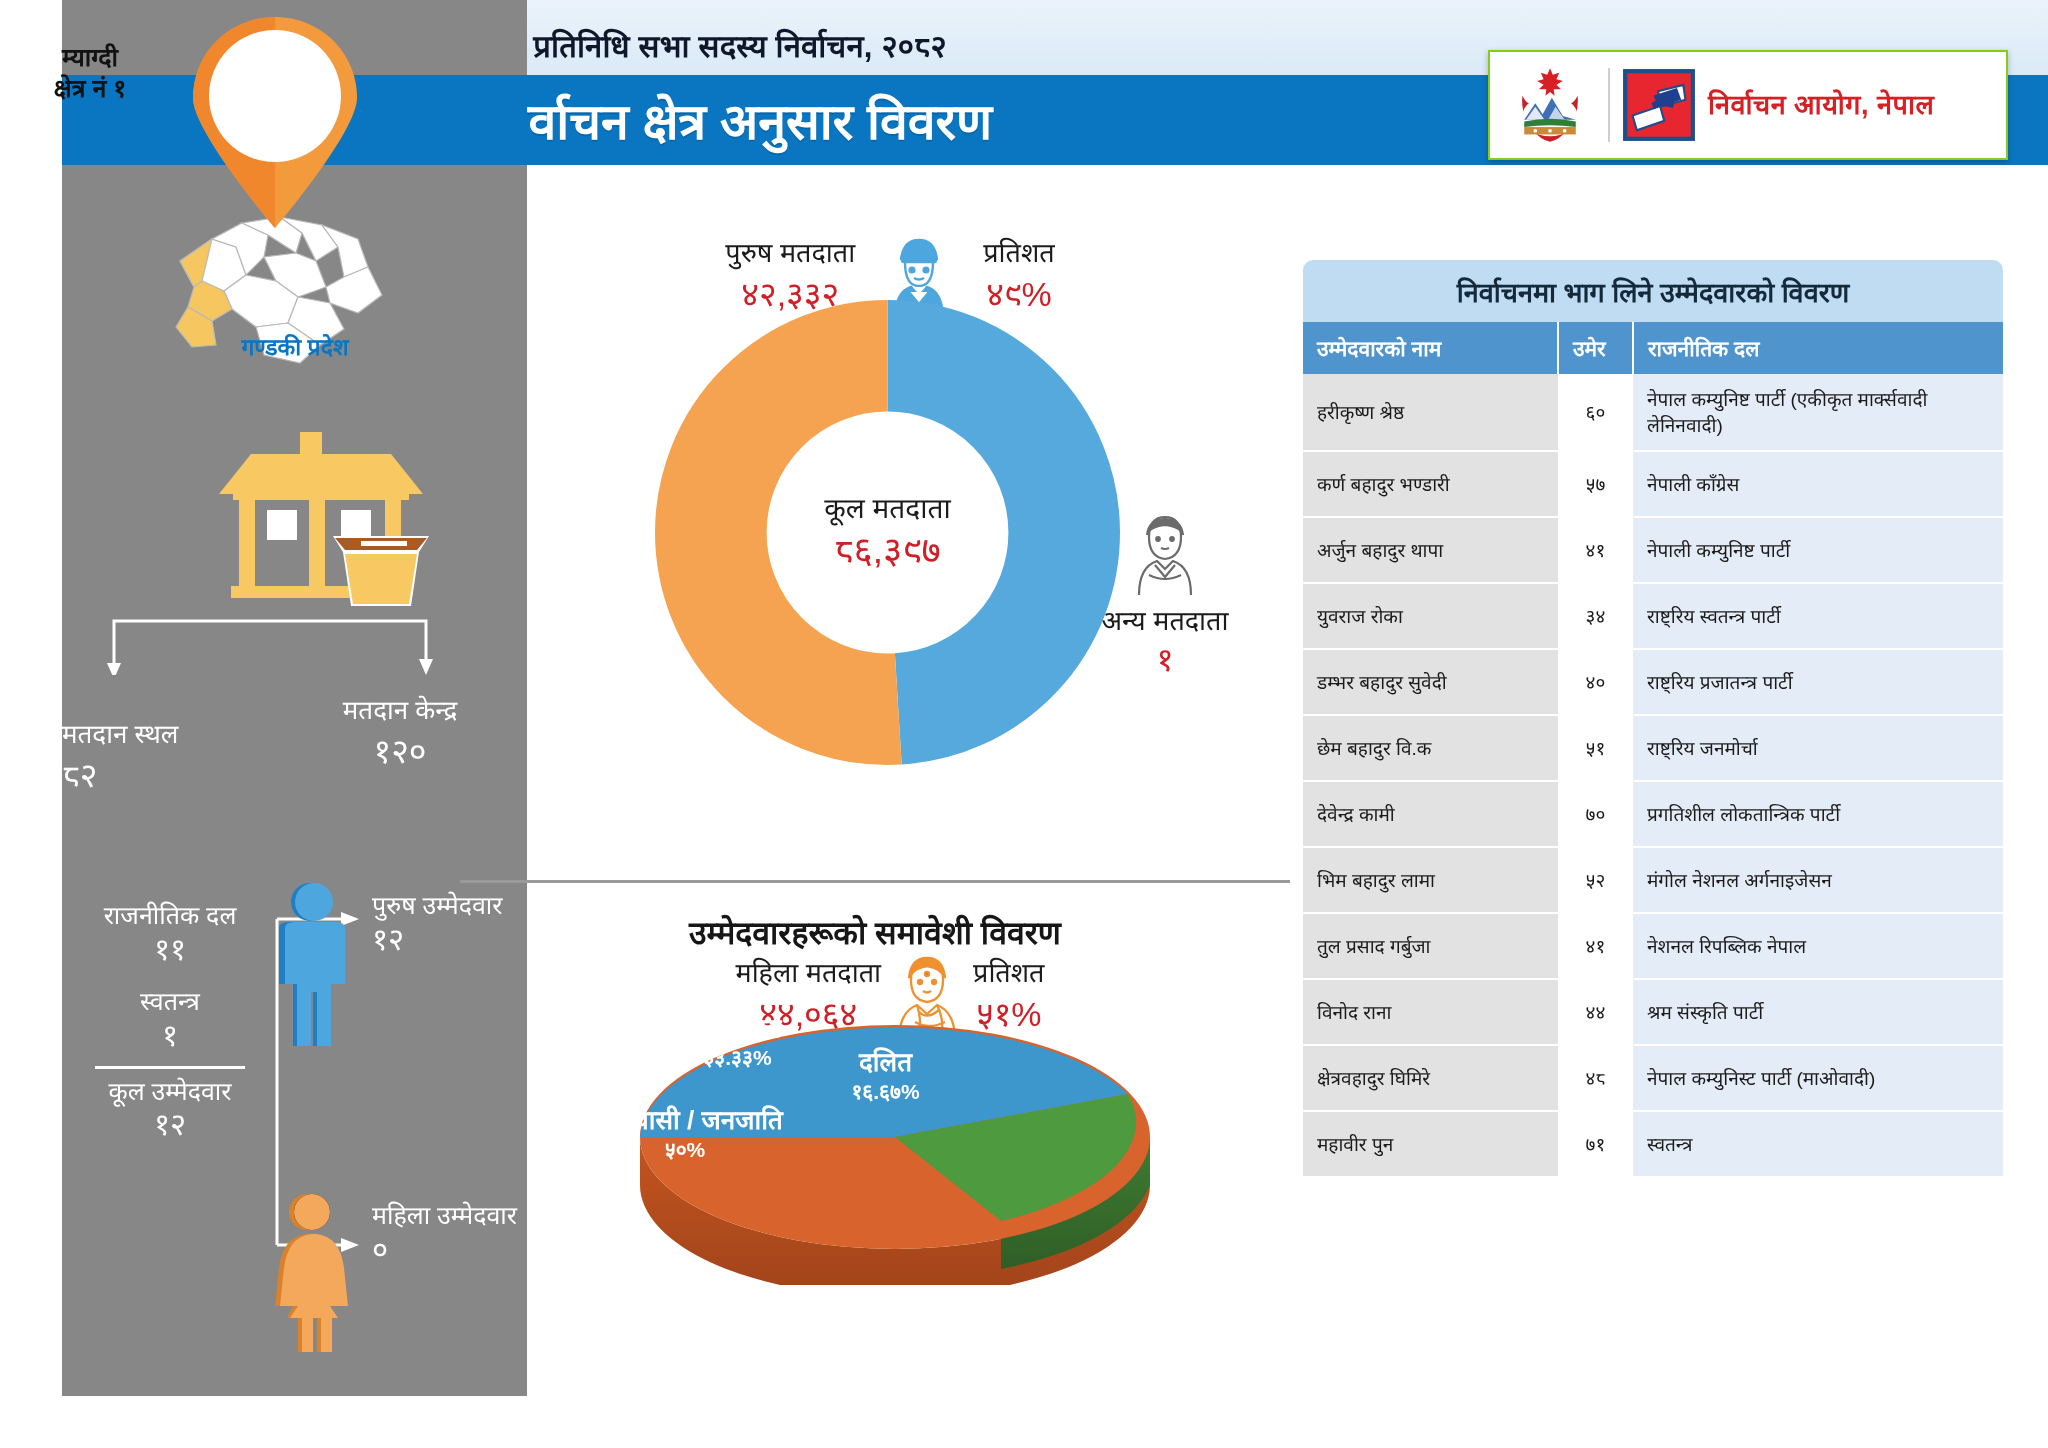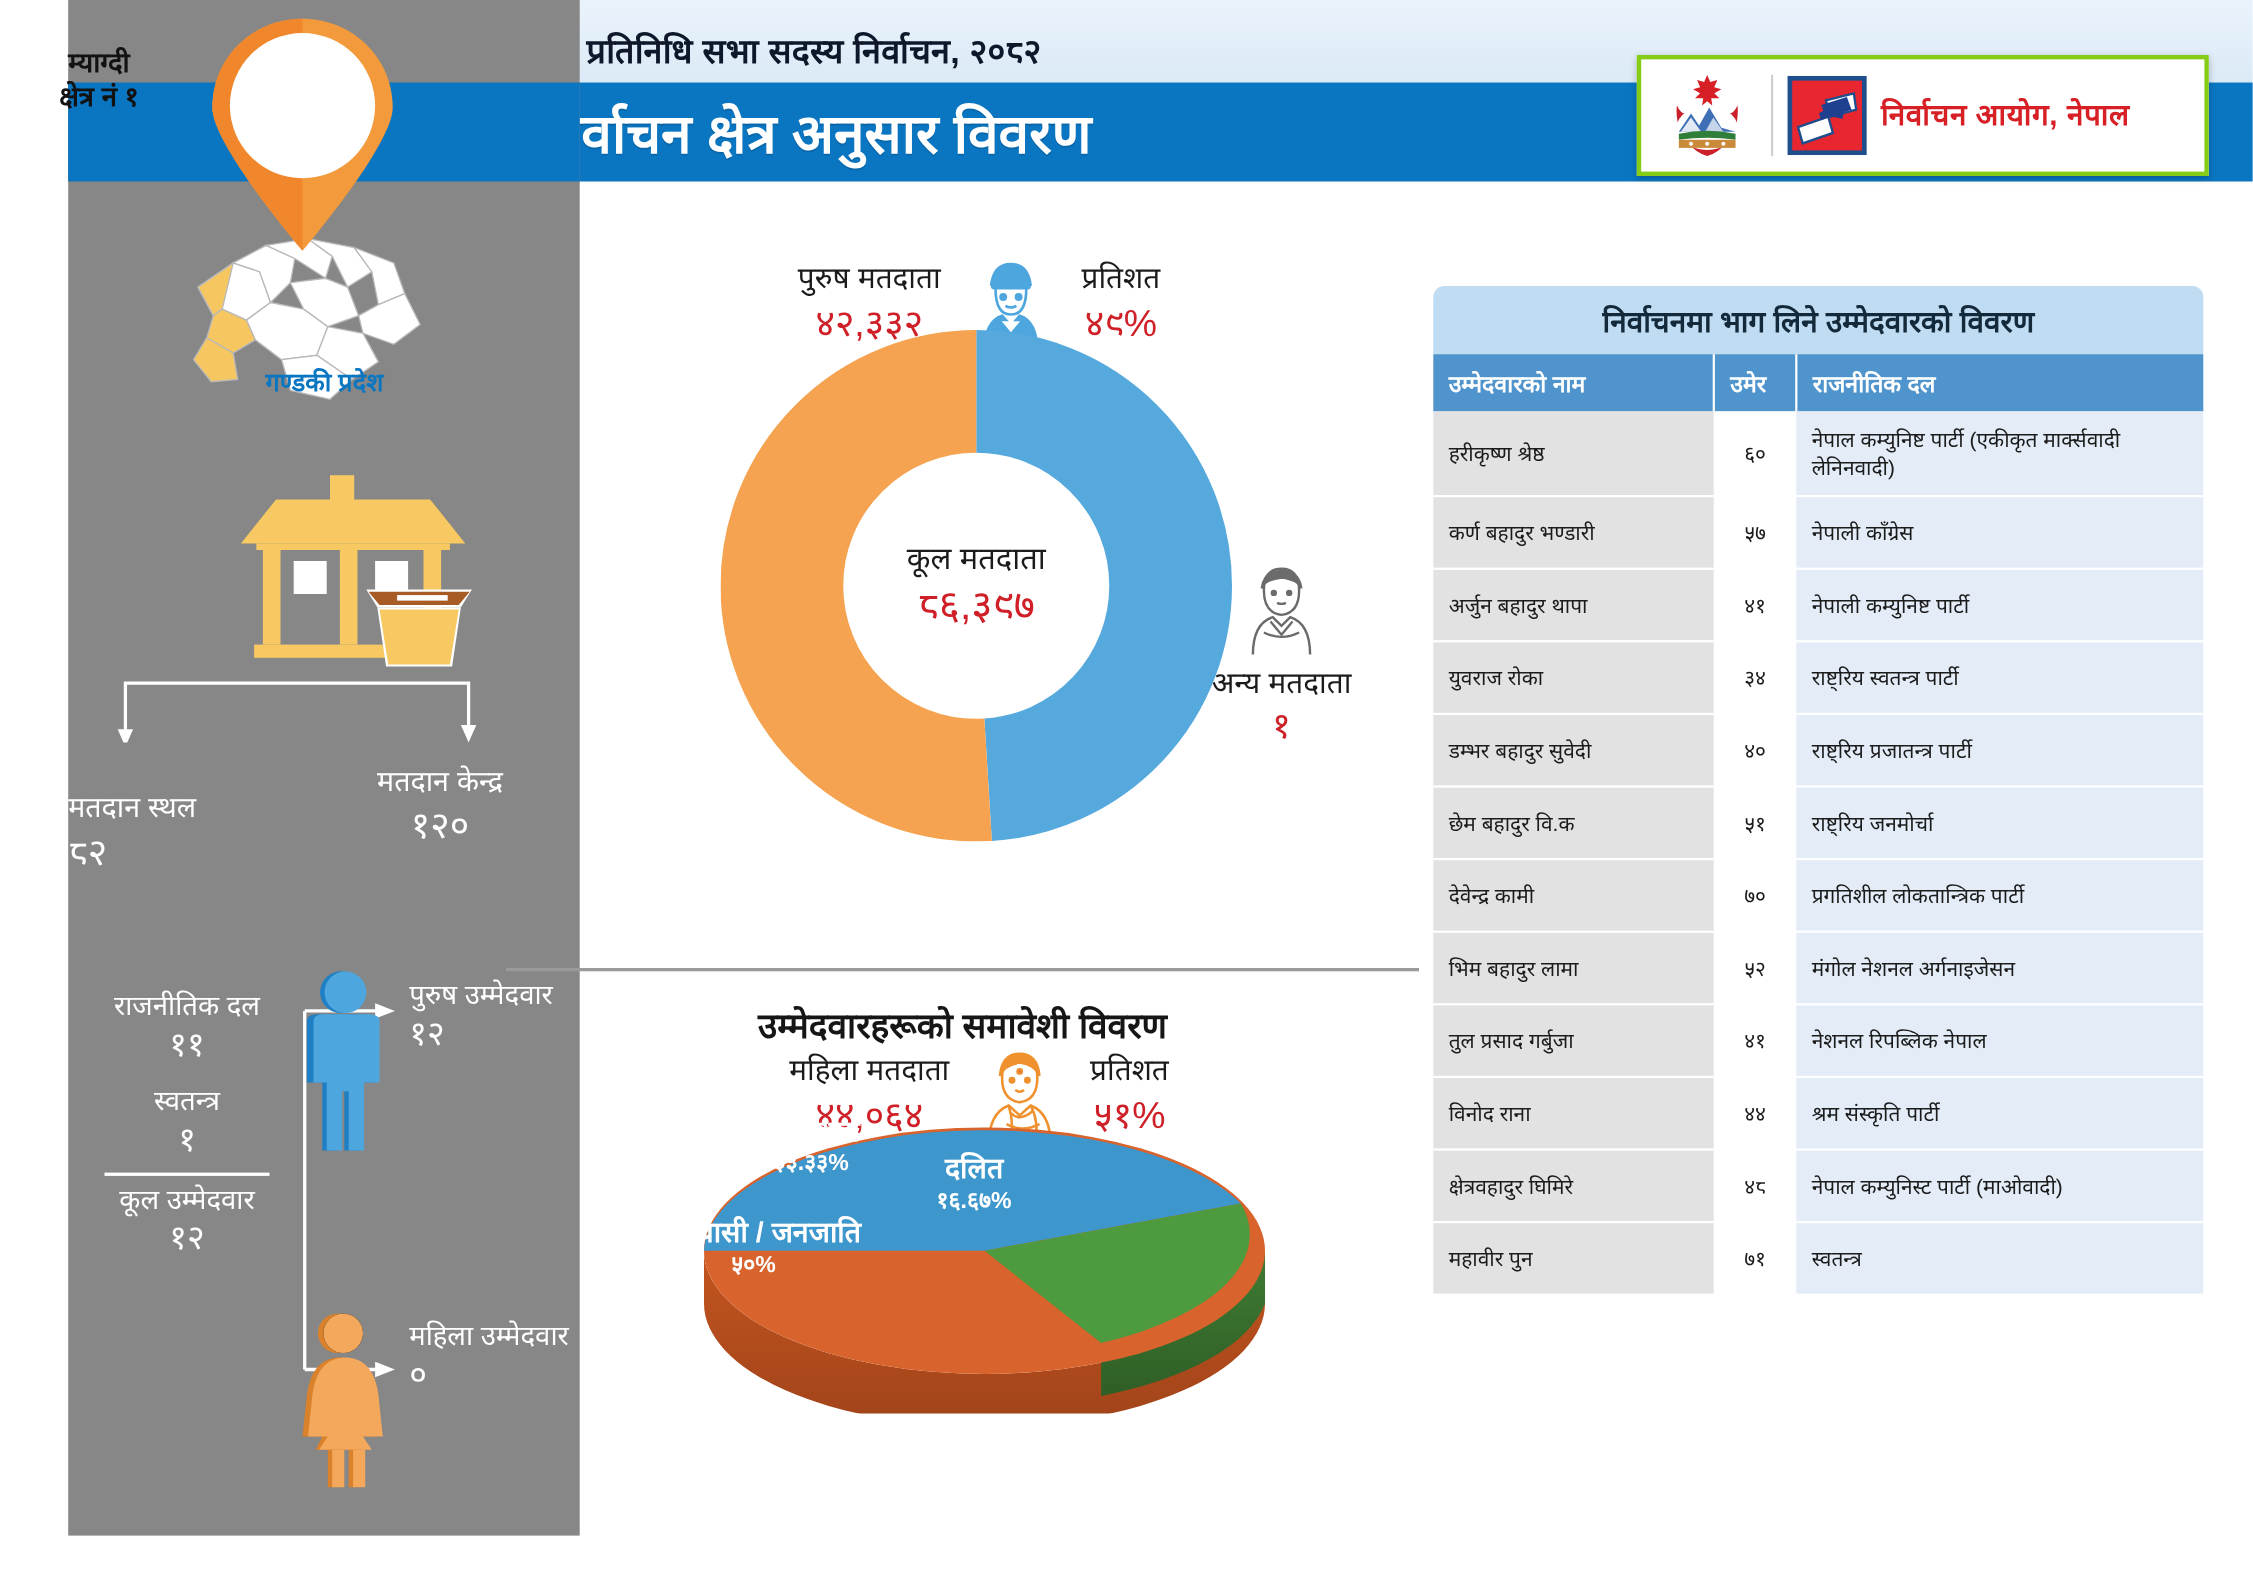--- a/index.html
+++ b/index.html
@@ -27,21 +27,21 @@
     letter-spacing:.2px;
   }
   .header-title {
     position:absolute; left:0; top:86px; width:1480px;
     text-align:center; font-size:50px; color:#ffffff; font-weight:700;
     text-shadow: 0 2px 0 rgba(0,0,0,.12);
   }
   
   .ec-logo {
     position:absolute; left:1488px; top:50px; width:520px; height:110px;
-    background:#fff; border:4px solid #84cc16;
+    background:#fff; border:2px solid #84cc16;
     box-shadow: 0 2px 6px rgba(0,0,0,.25);
     display:flex; align-items:center; padding:6px 14px; gap:12px;
   }
   .ec-emblem { width:92px; height:92px; flex:0 0 auto; }
   .ec-div { width:2px; height:74px; background:#cfcfcf; flex:0 0 auto; }
   .ec-ballot { width:74px; height:74px; flex:0 0 auto; }
   .ec-txt { display:flex; flex-direction:column; justify-content:center; gap:2px; }
   .ec-np { font-size:27px; color:#d62026; font-weight:700; line-height:1.05; letter-spacing:.5px;}
   .ec-en { font-size:21px; color:#d62026; font-weight:700; line-height:1.05; letter-spacing:.2px;}
 
@@ -100,21 +100,21 @@
   .male-txt { position:absolute; left:372px; top:890px; width:160px; color:#fff; }
   .female-txt { position:absolute; left:372px; top:1200px; width:160px; color:#fff; }
   .male-txt .l, .female-txt .l { font-size:25px; line-height:1.25; }
   .male-txt .v, .female-txt .v { font-size:31px; line-height:1.25; }
 
   
   .center { position:absolute; left:540px; top:175px; width:710px; height:1270px; }
 
   .voter-row { position:absolute; display:flex; align-items:center; }
   .vr-top { left:5px; top:55px; width:690px; justify-content:center; gap:18px; }
-  .vr-bot { left:5px; top:775px; width:690px; justify-content:center; gap:18px; }
+  .vr-bot { left:5px; top:775px; width:690px; justify-content:center; }
   .vcell { text-align:center; }
   .vcell .lbl { font-size:27px; color:#1b1b1b; line-height:1.2; }
   .vcell .num { font-size:34px; color:#cf2028; line-height:1.25; margin-top:4px; }
   .vicon { width:92px; height:92px; flex:0 0 auto; }
 
   .donut-wrap { position:absolute; left:115px; top:125px; width:465px; height:465px; }
   .donut-center {
     position:absolute; left:50%; top:50%; transform:translate(-50%,-50%);
     width:215px; text-align:center;
   }

